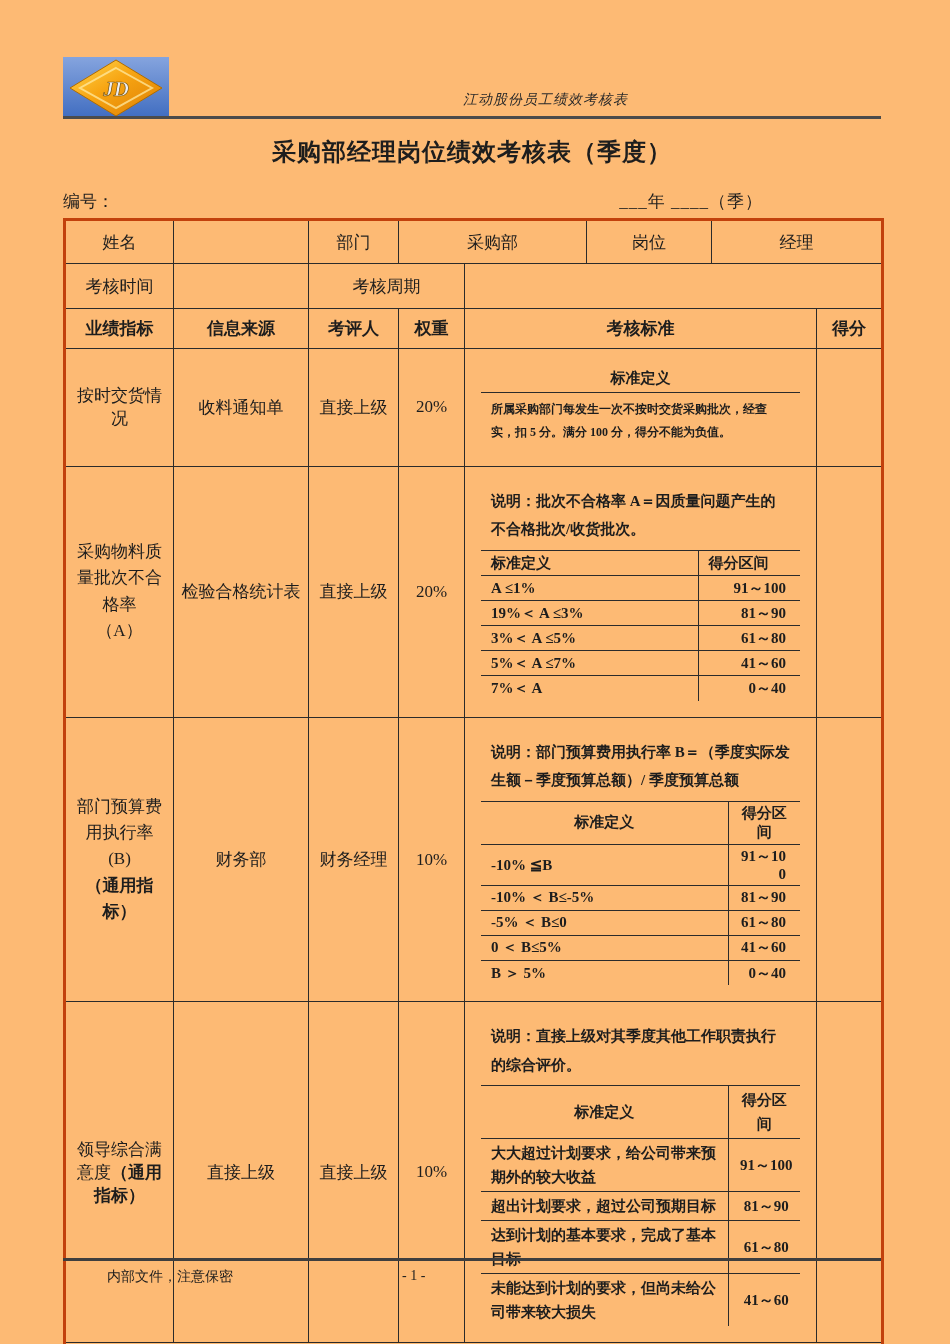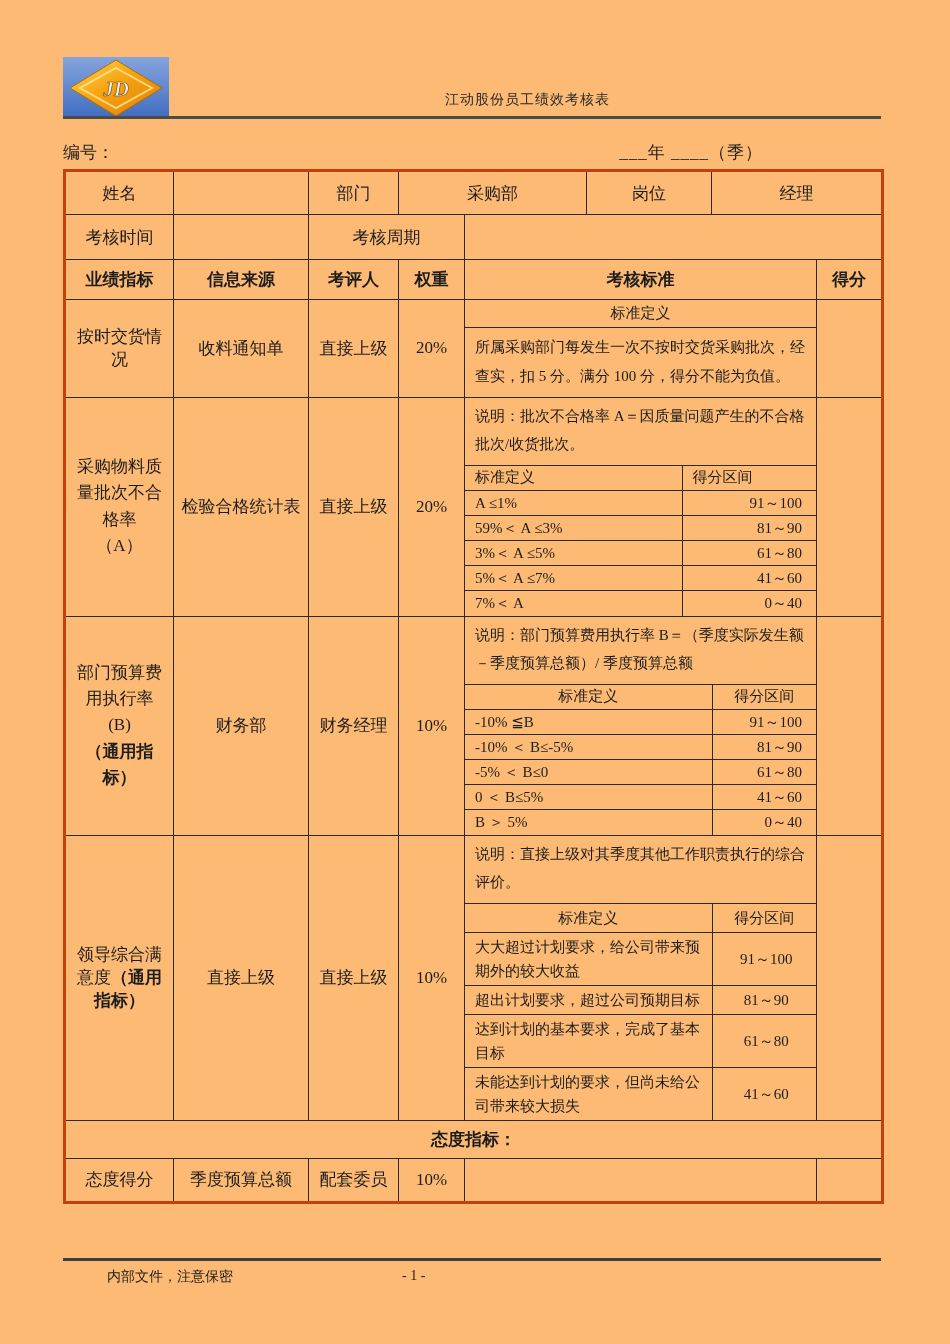--- a/index.html
+++ b/index.html
@@ -7,21 +7,21 @@
   .page {
     width:950px; height:1344px; position:relative; overflow:hidden;
     background:#fdba74; color:#1d1d1d;
     font-family:"Liberation Serif","DejaVu Serif",serif;
   }
   .content { width:818px; margin-left:63px; }
 
   
   .hdr { position:relative; height:119px; }
   .logo { position:absolute; left:0; top:57px; width:106px; height:62px; display:block; }
-  .doc-head-text { position:absolute; left:382px; bottom:10px; font-size:14px; letter-spacing:1px; color:#2a2a2a; }
+  .doc-head-text { position:absolute; left:400px; bottom:10px; font-size:14px; letter-spacing:1px; color:#2a2a2a;font-style:italic; }
   .hdr-rule { position:absolute; left:0; right:0; bottom:0; border-bottom:3px solid #4b4b4b; }
 
   .title { text-align:center; font-size:24px; font-weight:bold; margin-top:17px; letter-spacing:1px; }
 
   .num-row { display:flex; justify-content:space-between; align-items:center; margin-top:22px; font-size:17px; }
   .num-row .yq { margin-right:118px; letter-spacing:1px; }
 
   
   table.main { border-collapse:collapse; table-layout:fixed; width:818px; margin-top:5px; border:3px solid #c2410c; }
   table.main > tbody > tr > td {
@@ -29,23 +29,23 @@
     font-size:17px; padding:3px 6px; word-break:break-all;
   }
   tr.r1 > td { height:44px; }
   tr.r2 > td { height:45px; }
   tr.hdr-row > td { height:40px; font-weight:bold; border-top:4px double #222; }
   tr.att-label-row > td { height:38px; text-align:left; font-weight:bold; padding-left:10px; }
   tr.att-score-row > td { height:44px; border-top:2px solid #222; }
   td.src-cell { padding:3px 10px; }
 
   
-  td.kb-cell { padding:0 !important; text-align:left !important; vertical-align:top !important; }
+  td.kb-cell { padding:16px !important; text-align:left !important; vertical-align:top !important;font-weight:bold; }
   .kb-head { text-align:center; font-size:15px; padding:4px 0; border-bottom:1px solid #2b2b2b; }
-  .kb-desc { font-size:15px; line-height:1.95; padding:5px 10px; }
+  .kb-desc { font-size:12px; line-height:1.95; padding:5px 10px; }
   .kb-note { font-size:15px; line-height:1.9; padding:4px 10px 6px 10px; border-bottom:1px solid #2b2b2b; }
 
   table.sub { width:100%; border-collapse:collapse; table-layout:fixed; }
   table.sub td { font-size:15px; padding:2px 10px; height:25px; vertical-align:middle; word-break:break-all; }
   table.sub tr + tr > td { border-top:1px solid #2b2b2b; }
   table.sub td + td { border-left:1px solid #2b2b2b; }
   table.sub td.val { text-align:right; padding-right:14px; }
   table.sub.center-vals td.val { text-align:center; padding-right:6px; }
   table.sub tr.shead td { font-size:15px; }
   table.sub.center-head tr.shead td { text-align:center; }
@@ -79,20 +79,21 @@
       </defs>
       <rect width="106" height="62" fill="url(#lgbg)"></rect>
       <polygon points="53,3 99,31 53,59 7,31" fill="url(#lggold)" stroke="#b06c00" stroke-width="1"></polygon>
       <polygon points="53,11 89,31 53,51 17,31" fill="none" stroke="#ffe9a0" stroke-width="2" opacity="0.75"></polygon>
       <text x="53" y="39" text-anchor="middle" font-size="21" font-weight="bold" font-style="italic" fill="#eceef4" stroke="#7c5200" stroke-width="0.7">JD</text>
     </svg>
     <div class="doc-head-text">江动股份员工绩效考核表</div>
     <div class="hdr-rule"></div>
   </div>
 
+  <div class="title content">采购部经理岗位绩效考核表（季度）</div>
 
   <div class="num-row content">
     <span>编号：</span>
     <span class="yq">___年 ____（季）</span>
   </div>
 
   <table class="main content">
     <colgroup>
       <col style="width:109px">
         <col style="width:135px">
@@ -163,21 +164,21 @@
             <tbody>
                 <tr class="shead">
               <td>标准定义</td>
               <td>得分区间</td>
             </tr>
             <tr>
               <td>A ≤1%</td>
               <td class="val">91～100</td>
             </tr>
             <tr>
-              <td>59%＜ A ≤3%</td>
+              <td>19%＜ A ≤3%</td>
               <td class="val">81～90</td>
             </tr>
             <tr>
               <td>3%＜ A ≤5%</td>
               <td class="val">61～80</td>
             </tr>
             <tr>
               <td>5%＜ A ≤7%</td>
               <td class="val">41～60</td>
             </tr>

